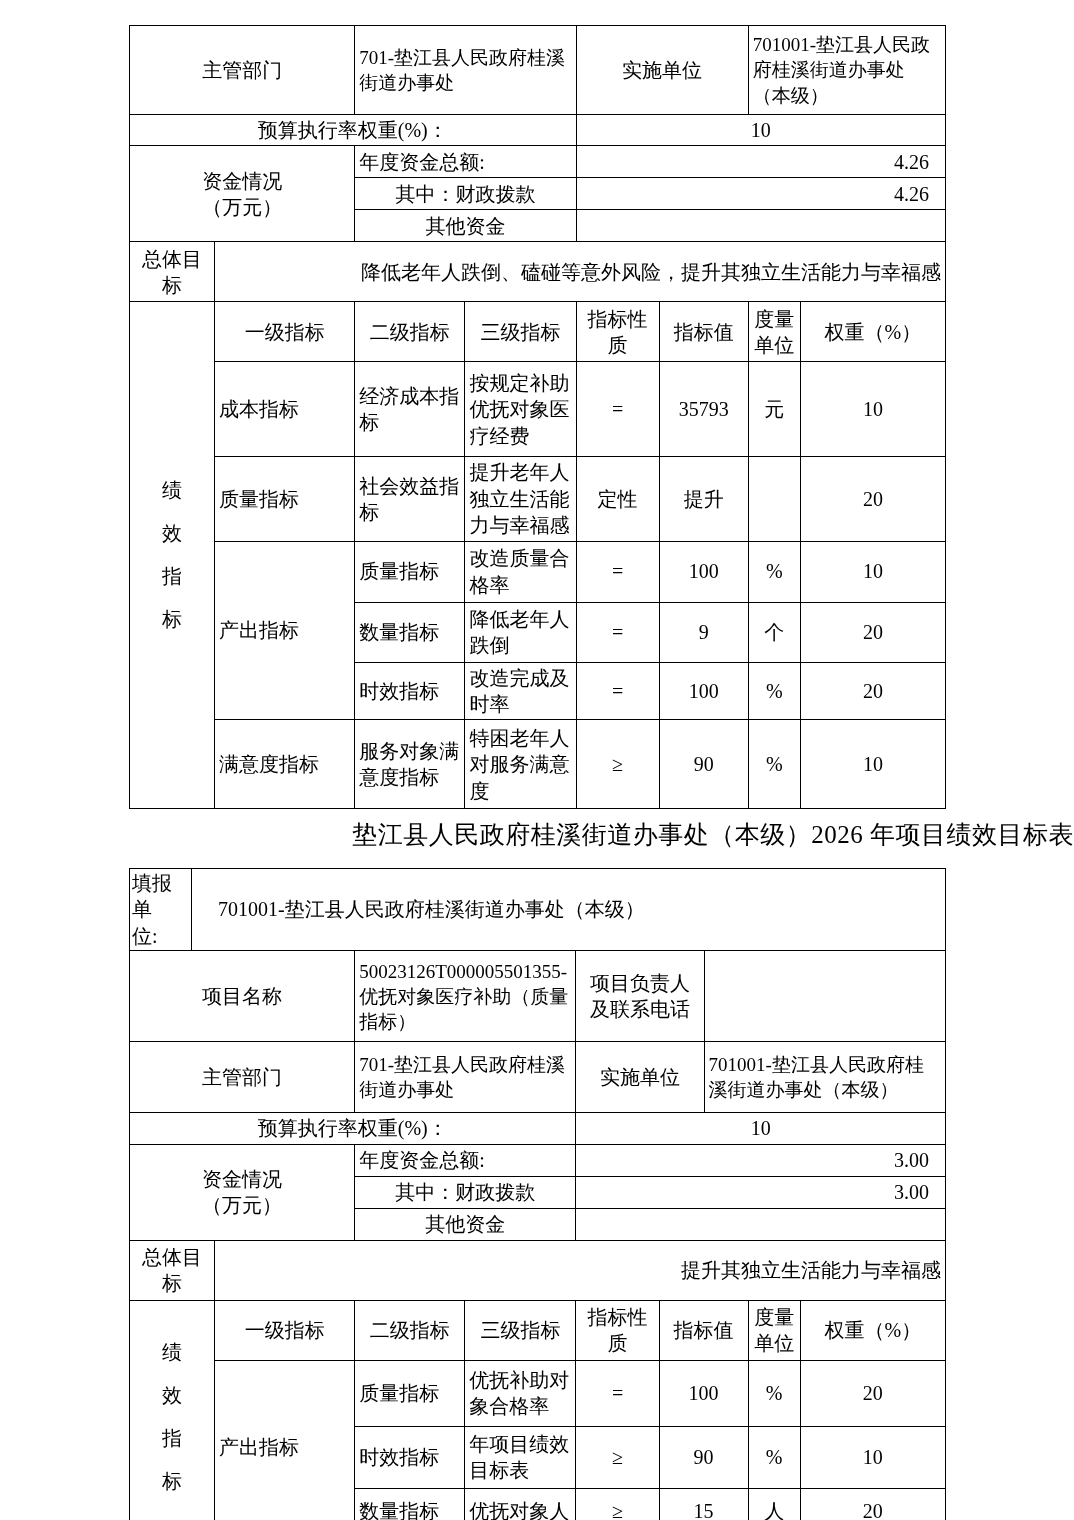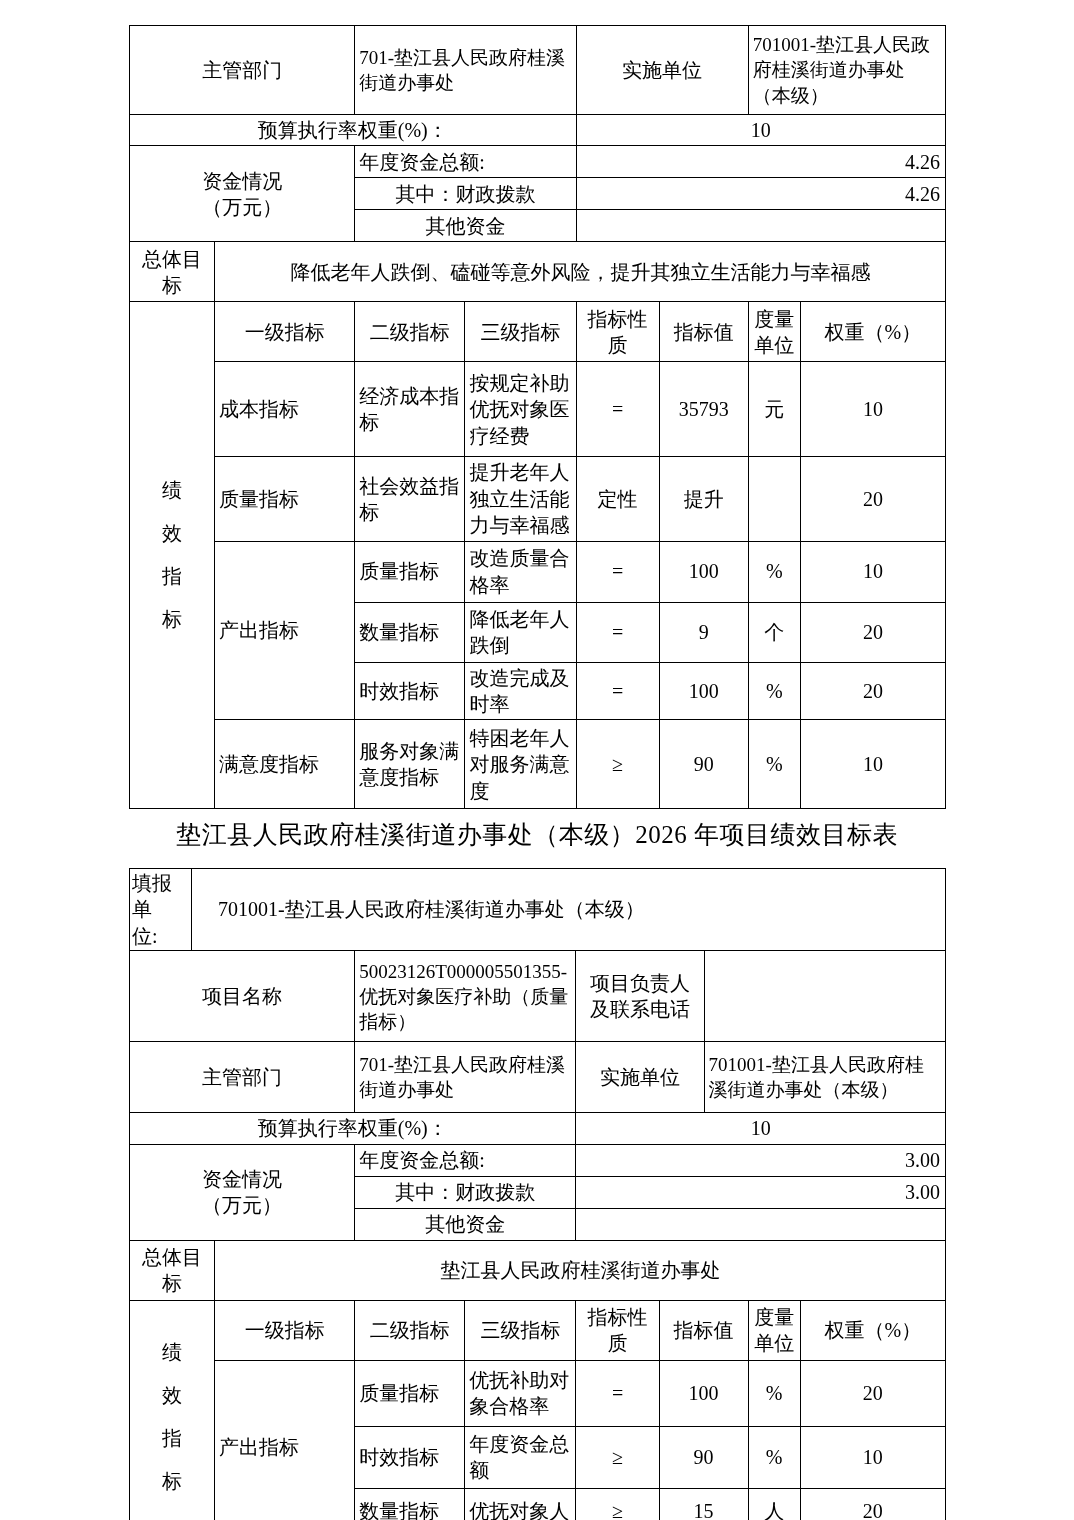--- a/index.html
+++ b/index.html
@@ -13,27 +13,27 @@
     position:absolute;left:129px;width:817px;
     border-collapse:collapse;table-layout:fixed;
   }
   td{
     border:1px solid #000;
     font-size:20px;line-height:1.32;
     padding:2px 4px;vertical-align:middle;
     text-align:center;white-space:pre-line;overflow:hidden;
   }
   td.left{text-align:left;}
-  td.right{text-align:right;padding-right:5px;}
+  td.right{text-align:right;padding-right:16px;}
   td.sm{font-size:19px;}
   td.vert{line-height:2.15;padding:0;}
-  td.goal{text-align:center;padding-left:5px;}
+  td.goal{text-align:right;padding-left:5px;}
   .title{
     position:absolute;left:0;top:818px;width:1074px;height:40px;
-    text-align:center;font-size:25px;letter-spacing:0.5px;
+    text-align:right;font-size:25px;letter-spacing:0.5px;
   }
   .t1{top:25px;}
   .t2{top:868px;}
 </style>
 </head>
 <body>
 
 <div class="page">
 
   <table class="tbl t1">
@@ -190,21 +190,21 @@
       <tr style="height:32px">
         <td colspan="2">其中：财政拨款</td>
         <td colspan="5" class="right">3.00</td>
       </tr>
       <tr style="height:32px">
         <td colspan="2">其他资金</td>
         <td colspan="5" class="right"></td>
       </tr>
       <tr style="height:60px">
         <td colspan="2">总体目标</td>
-        <td colspan="8" class="goal">垫江县人民政府桂溪街道办事处</td>
+        <td colspan="8" class="goal">提升其独立生活能力与幸福感</td>
       </tr>
       <tr style="height:60px">
         <td colspan="2" rowspan="4" class="vert">绩
 效
 指
 标</td>
         <td>一级指标</td>
         <td>二级指标</td>
         <td>三级指标</td>
         <td>指标性质</td>
@@ -216,21 +216,21 @@
         <td rowspan="3" class="left">产出指标</td>
         <td class="left">质量指标</td>
         <td class="left">优抚补助对象合格率</td>
         <td>=</td>
         <td colspan="2">100</td>
         <td>%</td>
         <td>20</td>
       </tr>
       <tr style="height:62px">
         <td class="left">时效指标</td>
-        <td class="left">年度资金总额</td>
+        <td class="left">年项目绩效目标表</td>
         <td>≥</td>
         <td colspan="2">90</td>
         <td>%</td>
         <td>10</td>
       </tr>
       <tr style="height:46px">
         <td class="left">数量指标</td>
         <td class="left">优抚对象人</td>
         <td>≥</td>
         <td colspan="2">15</td>

